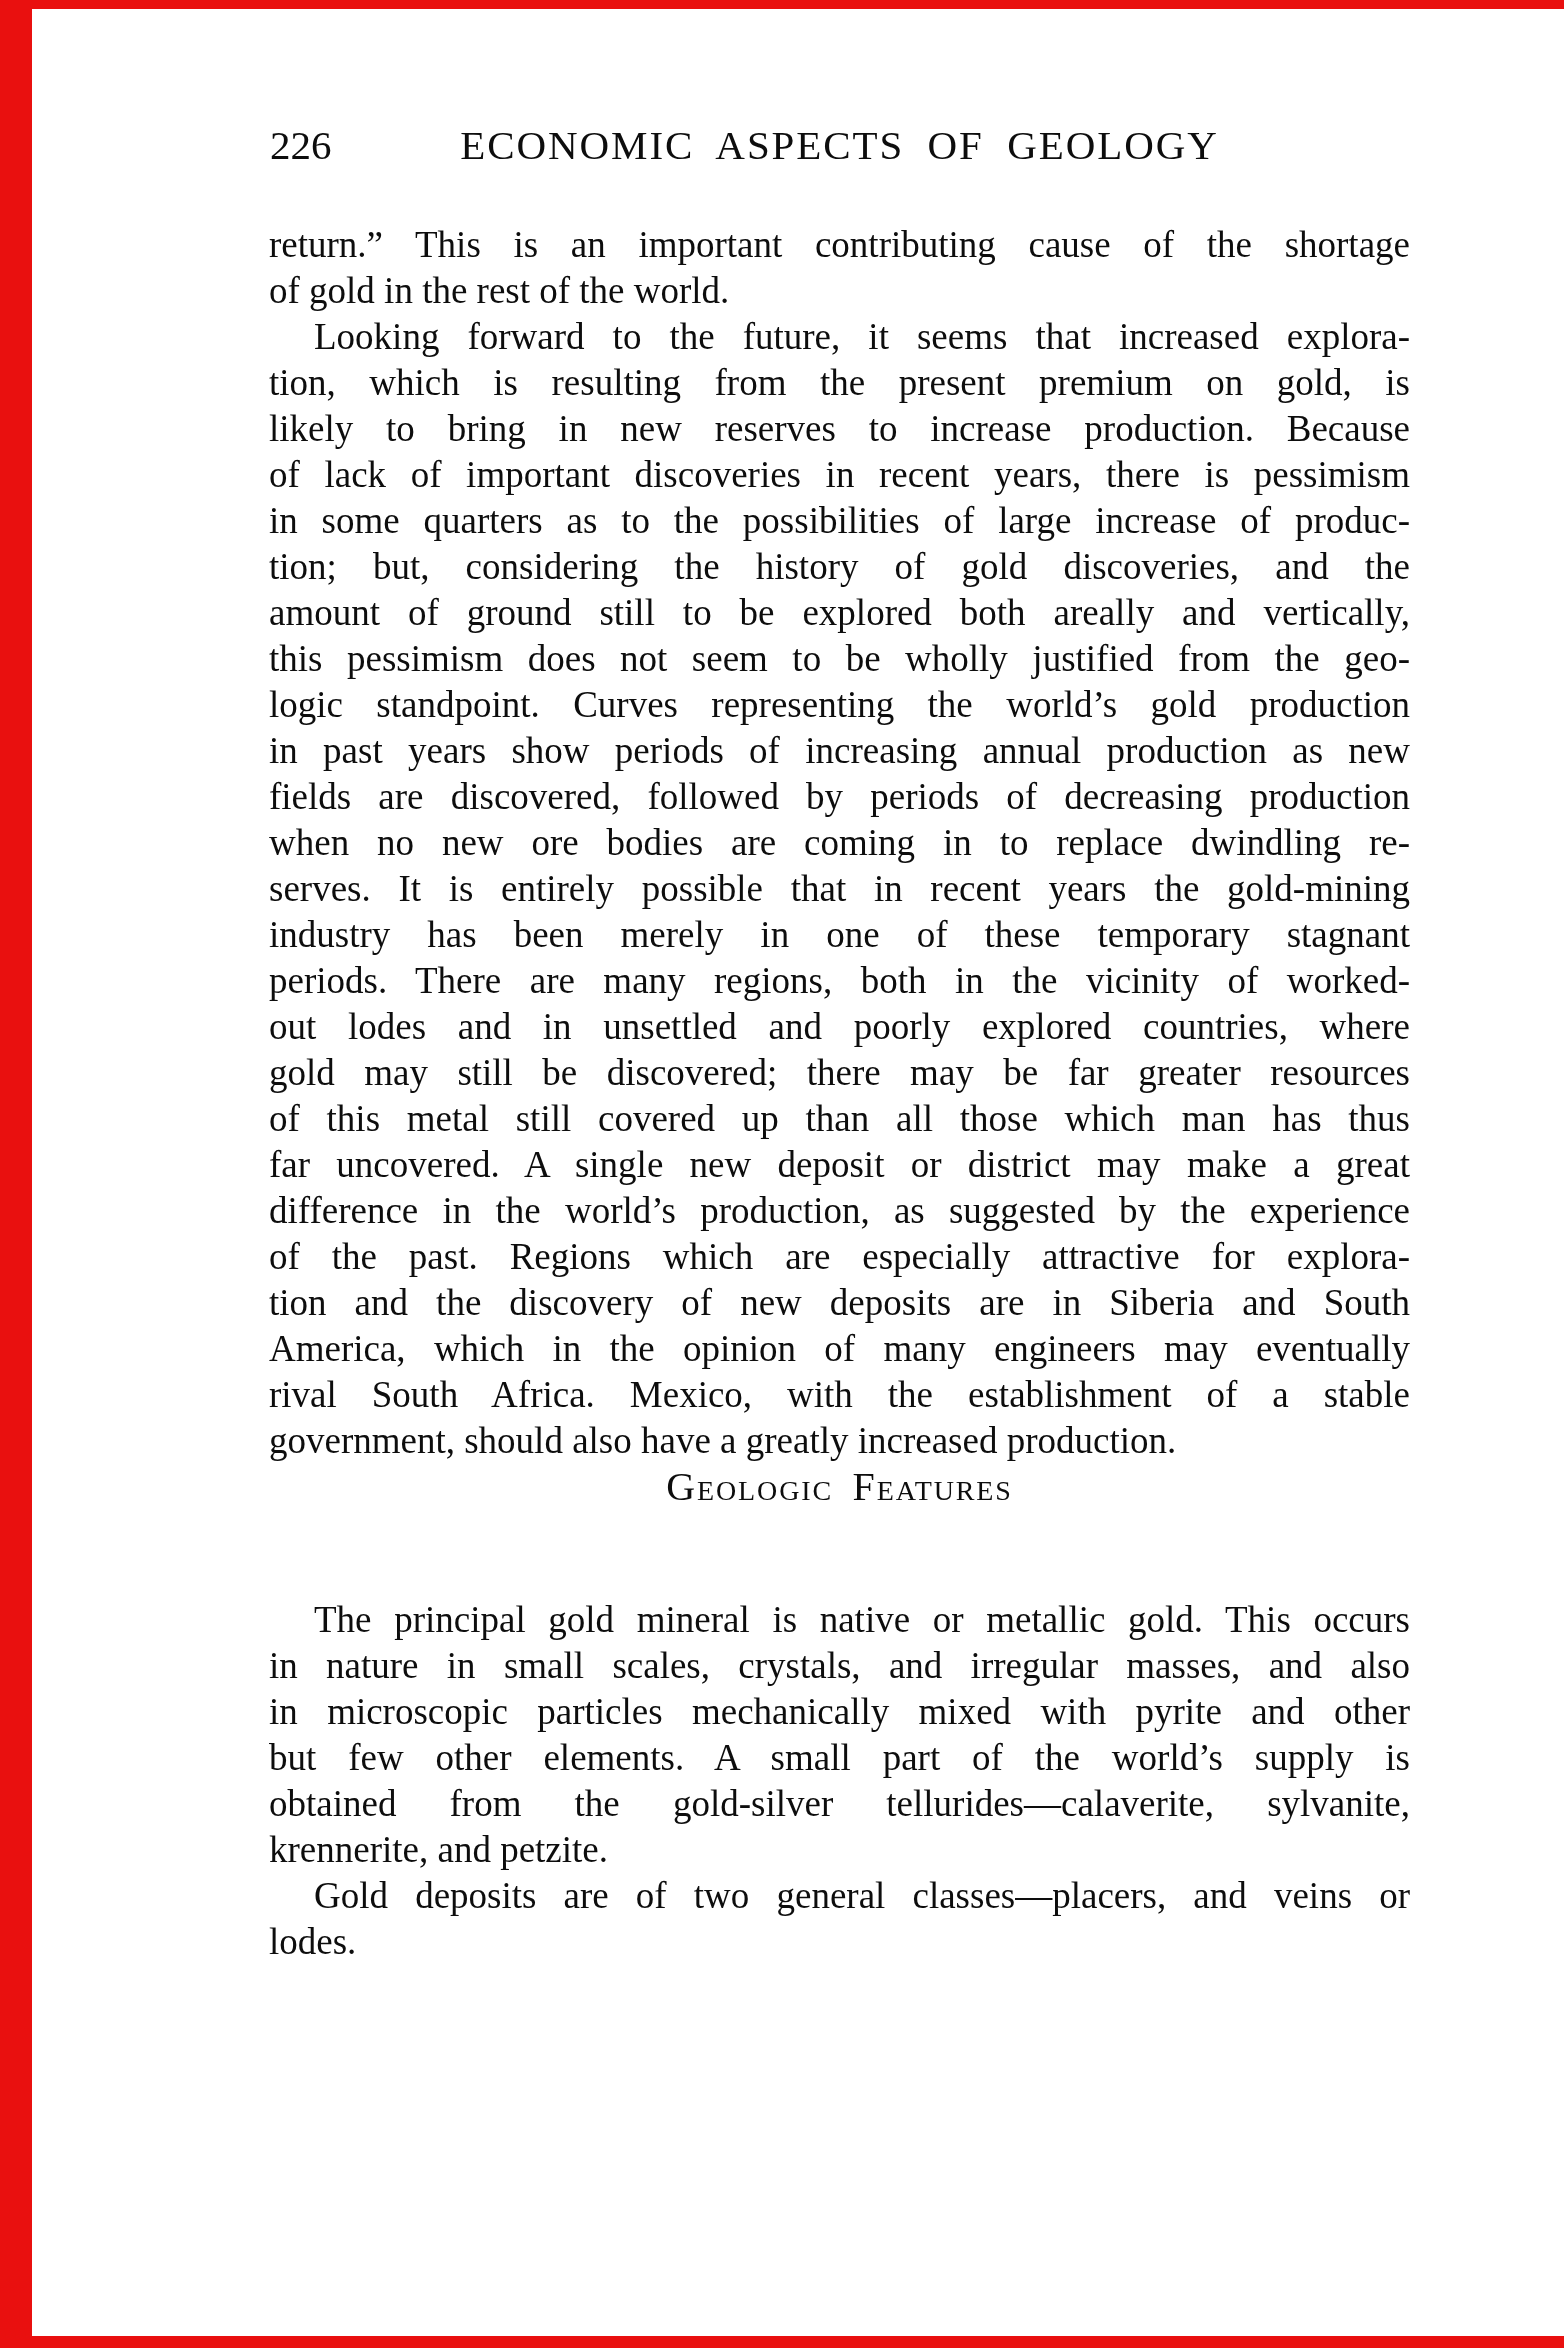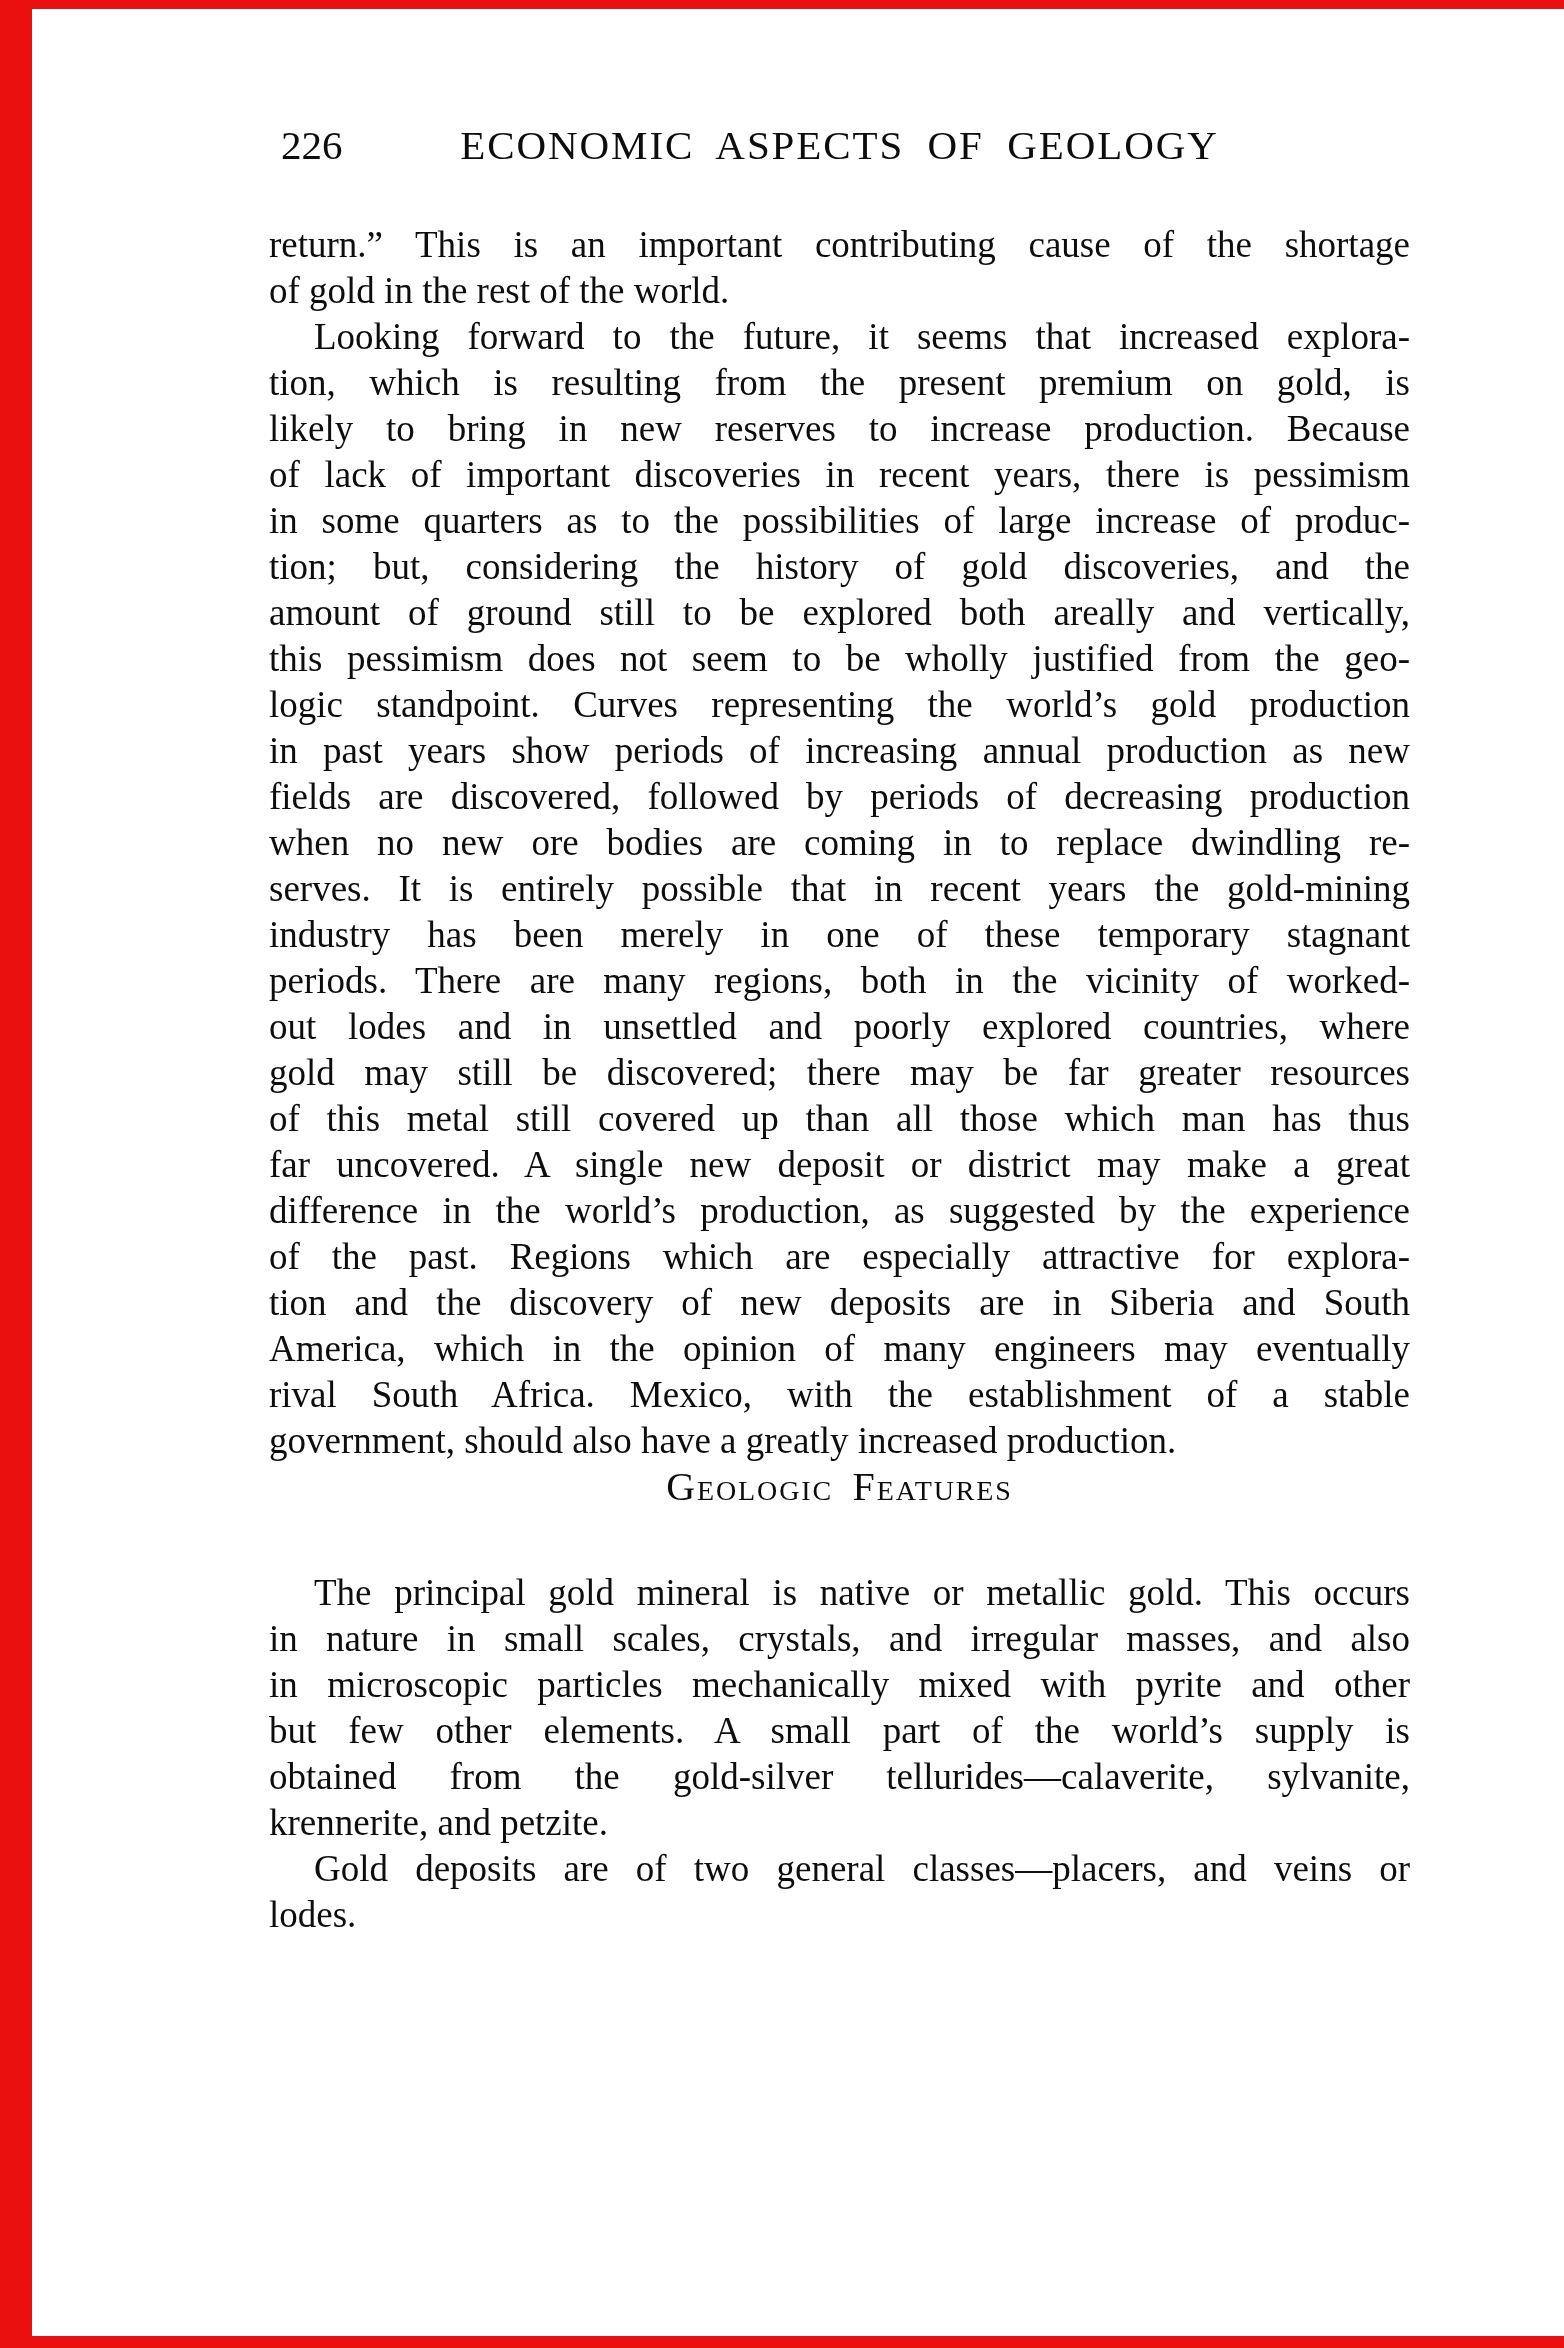--- a/index.html
+++ b/index.html
@@ -15,26 +15,26 @@
     font-family:"Liberation Serif", serif;
   }
   .edge{position:absolute;background:var(--edge-red,#e9100f);}
   .edge-left{left:0;top:0;width:32px;height:2348px;}
   .edge-top{left:0;top:0;width:1564px;height:9.4px;}
   .edge-bottom{left:0;top:2336px;width:1564px;height:12.2px;}
 
   .text-col{position:absolute;left:269px;top:0;width:1141px;}
 
   .page-header{position:relative;margin-top:122px;height:46px;font-size:41px;line-height:46px;}
-  .page-num{position:absolute;left:12px;top:0;}
+  .page-num{position:absolute;left:1px;top:0;}
   .running-title{position:absolute;left:0;right:0;text-align:center;letter-spacing:1.9px;word-spacing:11.3px;}
 
   .para{font-size:37px;line-height:46px;}
   .p1{margin-top:54px;}
-  .p3{margin-top:60px;}
+  .p3{margin-top:87px;}
   .line{text-align:justify;text-align-last:justify;}
   .line.first{text-indent:45px;}
   .line.last{text-align-last:left;}
 
   .section-heading{
     line-height:46px;font-size:40px;
     font-variant:small-caps;text-align:center;
     letter-spacing:1.9px;word-spacing:7.5px;
   }
 </style>

